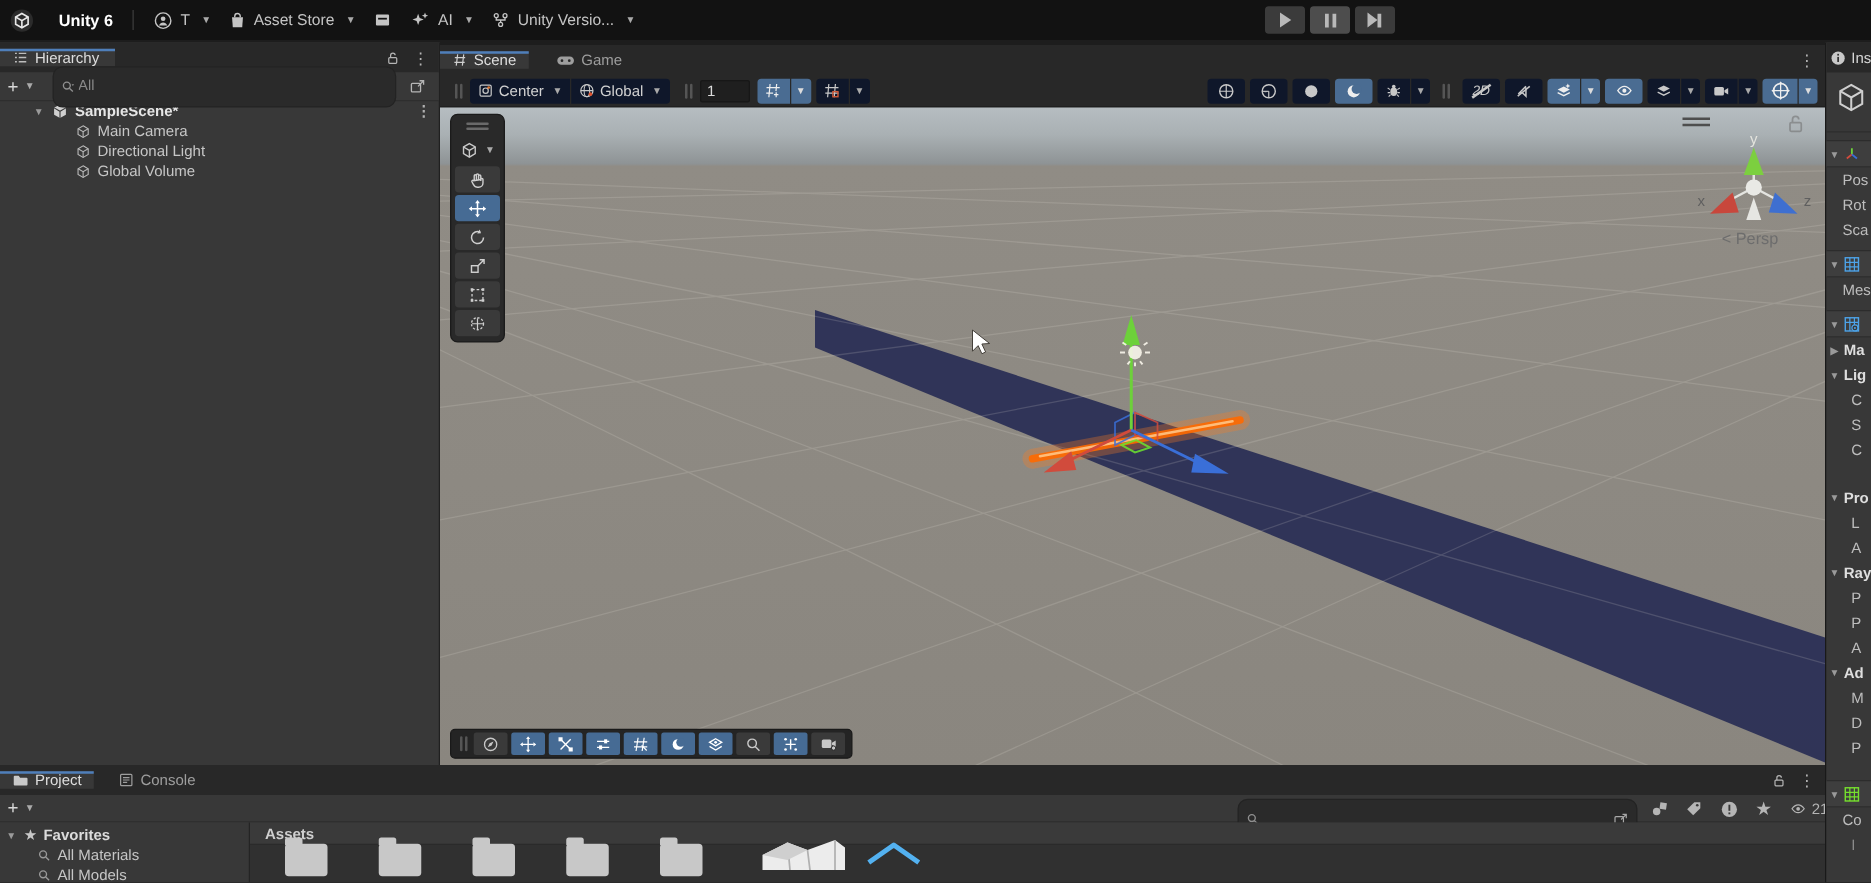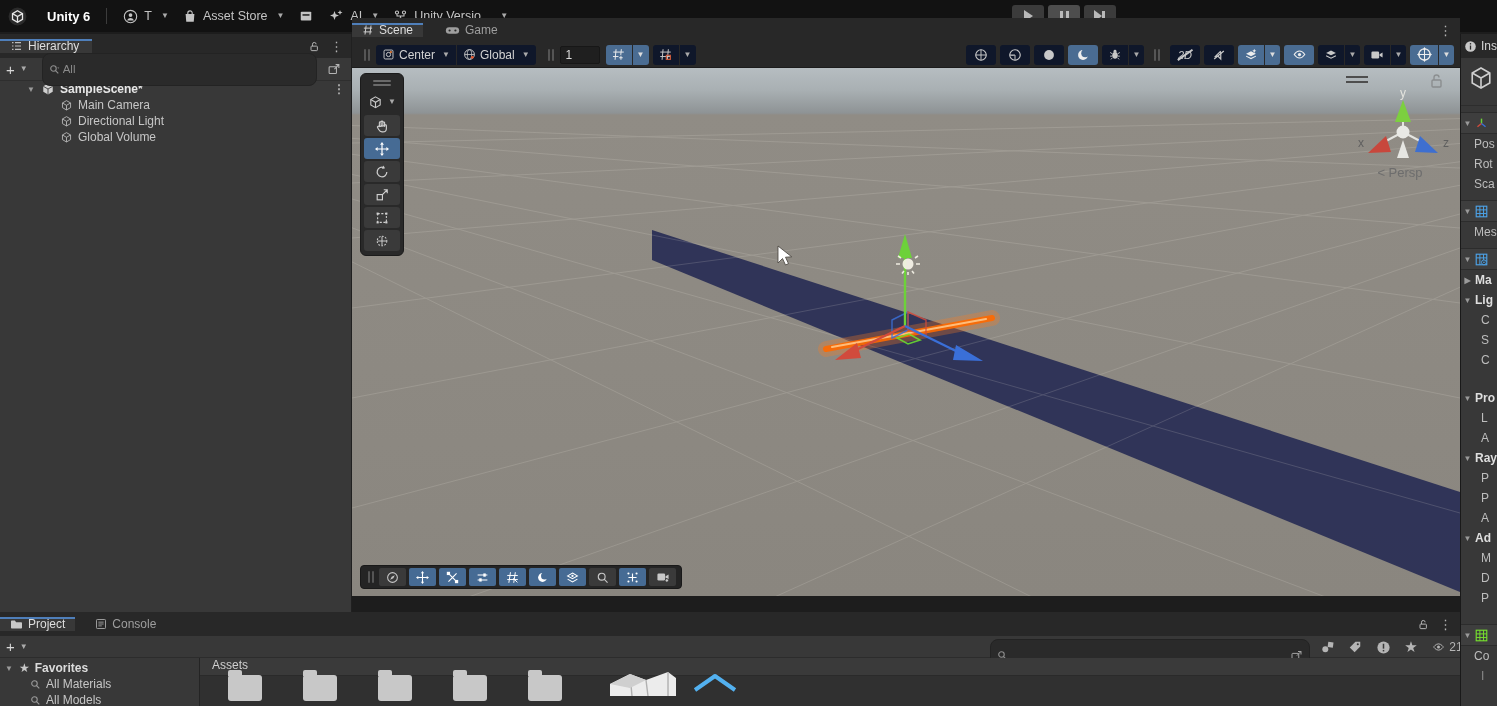--- a/index.html
+++ b/index.html
@@ -34,21 +34,21 @@
   .searchfield input::placeholder{color:#8a8a8a}
   
   .hier{left:0;top:34px;width:352px;height:578px;border-right:1px solid #202020}
   .trow{height:16px;display:flex;align-items:center;gap:5px;color:#c6c6c6}
   .trow .fold{width:10px;font-size:8px;color:#9a9a9a;text-align:center}
   .trow.sel{background:#35608a;color:#fff}
   .scene-row{padding-left:26px;color:#e6e6e6;font-weight:bold}
   .child{padding-left:60px}
   .row-kebab{margin-left:auto;padding-right:6px;color:#b0b0b0}
   
-  .scenepanel{left:352px;top:18px;width:1108px;height:578px;background:#282828}
+  .scenepanel{left:352px;top:36px;width:1108px;height:578px;background:#282828}
   .stoolbar{height:26px;background:#282828;display:flex;align-items:center;padding:0 6px;position:relative;border-bottom:1px solid #1c1c1c}
   .handle{display:flex;gap:2px;margin:0 6px}
   .handle i{width:2px;height:12px;background:#555;border-radius:1px}
   .sbtn{height:20px;background:#0f172a;border-radius:3px;display:flex;align-items:center;justify-content:center;padding:0 6px;gap:4px;color:#d2d2d2;font-size:12px}
   .sbtn.blue{background:#4a6c92;color:#eee}
   .grp{display:flex;gap:1px}
   .grp .sbtn{border-radius:0}
   .grp .sbtn:first-child{border-radius:3px 0 0 3px}
   .grp .sbtn:last-child{border-radius:0 3px 3px 0}
   .numfield{width:40px;height:18px;background:#1f1f1f;border:1px solid #171717;border-radius:2px;padding:0 5px;color:#dcdcdc}
@@ -67,21 +67,21 @@
   .bo-btn.blue{background:#466b94}
   .persp{left:1000px;top:97px;width:96px;text-align:center;color:#6d6d6d;font-size:13px}
   .vghandle{left:994px;top:8px;width:22px;display:flex;flex-direction:column;gap:3px}
   .vghandle i{height:2px;background:#4e4e4e}
   
   .bottom{left:0;top:612px;width:1460px;height:94px}
   .projrow{height:22px;background:#383838;border-bottom:1px solid #2c2c2c;display:flex;align-items:center;padding:0 6px;position:relative}
   .pcontent{position:relative;height:48px;display:flex}
   .ptree{width:200px;background:#383838;border-right:1px solid #242424;padding-top:2px}
   .passets{flex:1;background:#303030;position:relative}
-  .assets-head{height:18px;background:#3a3a3a;border-bottom:1px solid #2a2a2a;display:flex;padding-left:12px;color:#cfcfcf;font-weight:normal}
+  .assets-head{height:18px;background:#3a3a3a;border-bottom:1px solid #2a2a2a;display:flex;align-items:center;padding-left:12px;color:#cfcfcf;font-weight:bold}
   .folder{position:absolute;width:34px;height:26px;background:#c8c8c8;border-radius:3px;top:17px}
   .folder::before{content:"";position:absolute;top:-5px;left:0;width:14px;height:6px;background:#c8c8c8;border-radius:2px 2px 0 0}
   .ficonbtn{width:22px;height:18px;display:flex;align-items:center;justify-content:center}
   
   .insp{left:1460px;top:34px;width:37px;height:672px;background:#383838;border-left:1px solid #191919;overflow:hidden}
   .insp .tabbar{padding-left:3px;display:flex;align-items:center;gap:4px;color:#d6d6d6}
   .gobj{height:48px;display:flex;align-items:flex-start;padding:7px 0 0 7px;gap:2px;border-bottom:1px solid #2d2d2d}
   .irow{height:20px;display:flex;align-items:center;gap:3px;color:#bdbdbd}
   .irow .fold{width:9px;font-size:8px;color:#9a9a9a;text-align:center;margin-left:2px}
   .ihdr{background:#3e3e3e;border-top:1px solid #2c2c2c;border-bottom:1px solid #2c2c2c;height:22px}

